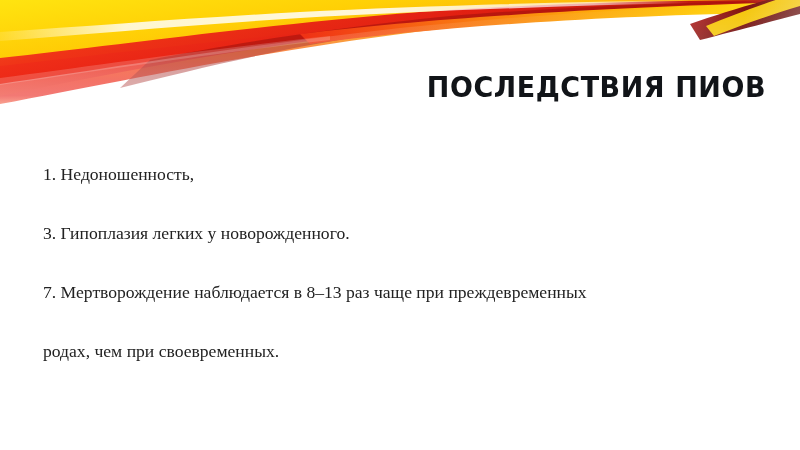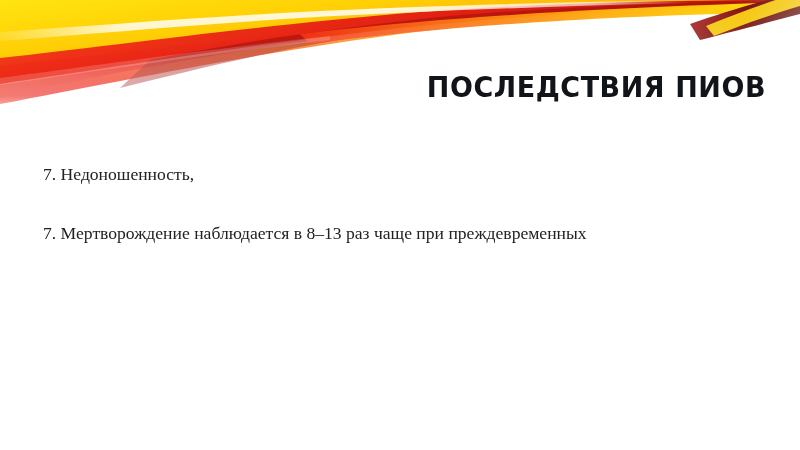--- a/index.html
+++ b/index.html
@@ -167,22 +167,24 @@
 
       <path d="M0,84 C110,68 240,46 400,28 C540,14 670,6 800,2 L800,120 L0,120 Z" fill="url(#gBottomFade)" opacity="0.55"></path>
 
       <rect x="600" y="0" width="200" height="120" fill="url(#gFadeRight)" opacity="0.25"></rect>
     </svg>
   </div>
 
   <div class="slide-title">ПОСЛЕДСТВИЯ ПИОВ</div>
 
   <div class="body-text">
-    <span class="line">7. Недоношенность,</span>
+    <span class="line">1. Недоношенность,</span>
+    <span class="line">3. Гипоплазия легких у новорожденного.</span>
     <span class="line">7. Мертворождение наблюдается в 8–13 раз чаще при преждевременных</span>
+    <span class="line">родах, чем при своевременных.</span>
     
     
     
     
     
     
     
     
   </div>
 

